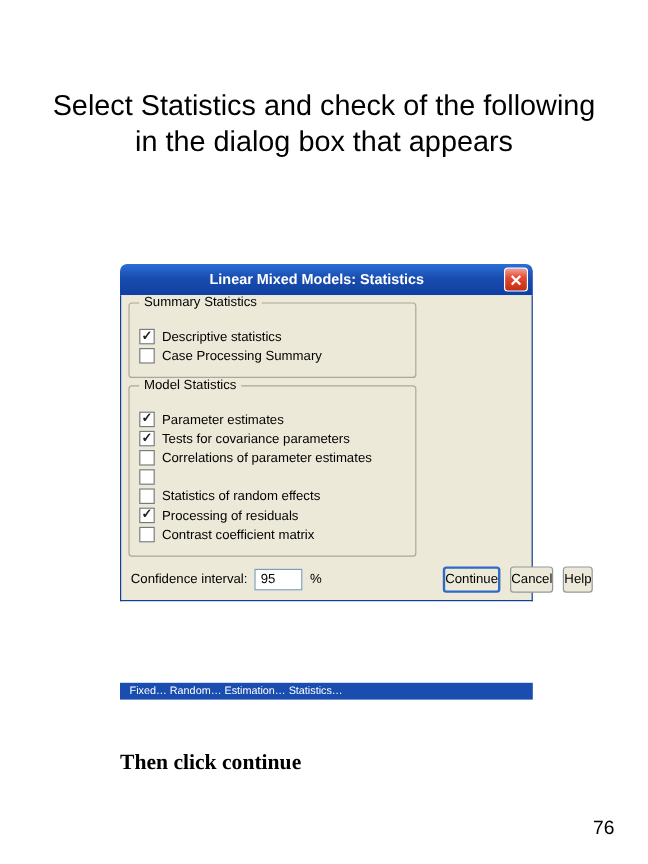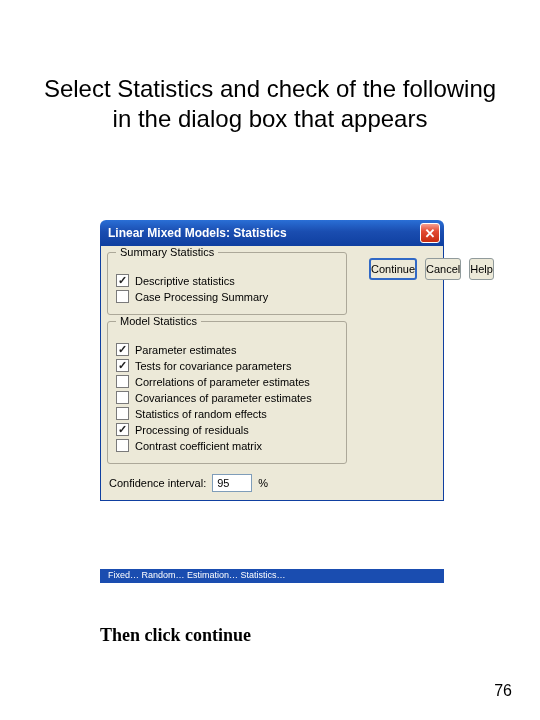--- a/index.html
+++ b/index.html
@@ -32,20 +32,21 @@
     background: linear-gradient(to bottom, #2a6fd6 0%, #1a4db0 45%, #0f3fa0 100%);
     border-top-left-radius: 6px;
     border-top-right-radius: 6px;
     display: flex;
     align-items: center;
     padding: 0 4px 0 8px;
     color: #fff;
     font-size: 12px;
     font-weight: bold;
     font-family: Tahoma, Arial, sans-serif;
+    text-align: center;
   }
   .titlebar .title-text { flex: 1; }
   .close-btn {
     width: 20px;
     height: 20px;
     background: linear-gradient(to bottom, #f39f91 0%, #e34b33 40%, #c72c10 100%);
     border: 1px solid #fff;
     border-radius: 3px;
     display: flex;
     align-items: center;
@@ -59,20 +60,21 @@
     background: #ece9d8;
     border-left: 1px solid #0f3fa0;
     border-right: 1px solid #0f3fa0;
     border-bottom: 1px solid #0f3fa0;
     padding: 6px;
     display: flex;
     gap: 22px;
     font-family: Tahoma, Arial, sans-serif;
     font-size: 11px;
     color: #000;
+    align-items: flex-end;
   }
   .left-col { flex: 1; }
   .right-col {
     width: 68px;
     display: flex;
     flex-direction: row;
     gap: 8px;
     padding-top: 6px;
   }
   .groupbox {
@@ -207,21 +209,20 @@
         <div class="chk-row">
           <div class="chk-box checked"></div>
           <span>Tests for covariance parameters</span>
         </div>
         <div class="chk-row">
           <div class="chk-box"></div>
           <span>Correlations of parameter estimates</span>
         </div>
         <div class="chk-row">
           <div class="chk-box"></div>
-          <span>Covariances of parameter estimates</span>
         </div>
         <div class="chk-row">
           <div class="chk-box"></div>
           <span>Statistics of random effects</span>
         </div>
         <div class="chk-row">
           <div class="chk-box checked"></div>
           <span>Processing of residuals</span>
         </div>
         <div class="chk-row">

